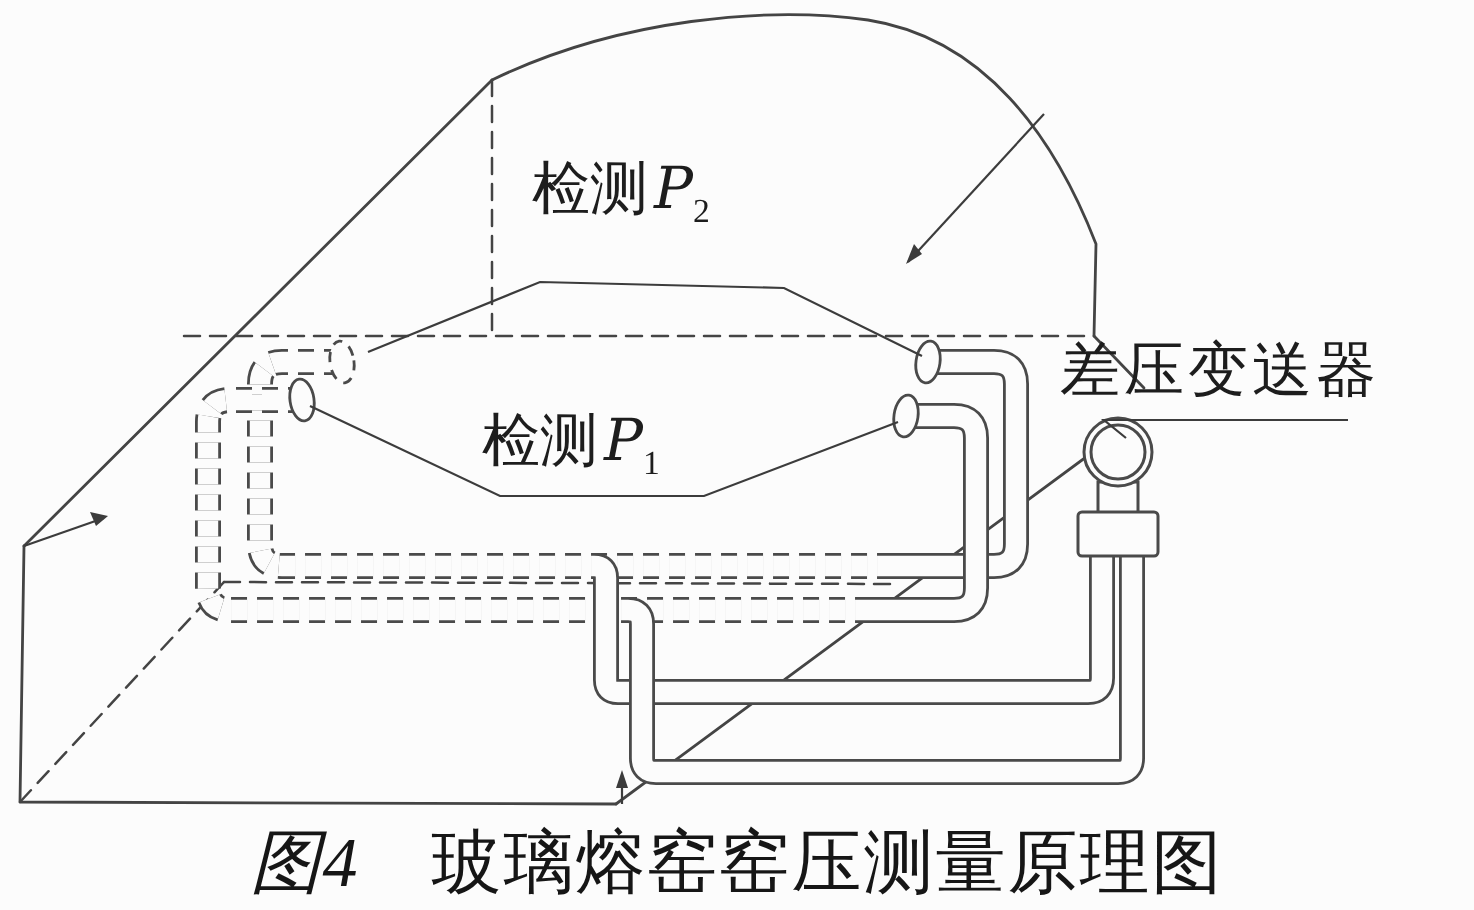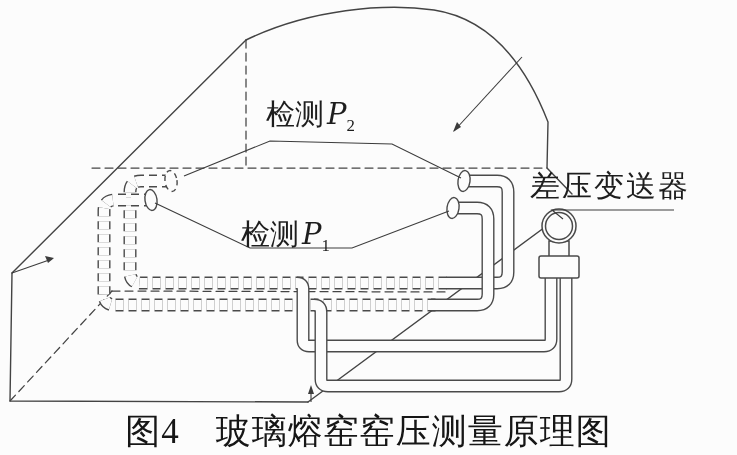--- a/index.html
+++ b/index.html
@@ -19,25 +19,25 @@
   .cap{fill:#fcfcfc;stroke:#4a4a4a;stroke-width:1.4;}
   .capd{stroke-dasharray:5 4;}
   .device{fill:#fcfcfc;stroke:#4a4a4a;stroke-width:1.5;}
   .ah{fill:#3c3c3c;stroke:none;}
   
   .lbl{position:absolute;color:#1d1d1d;white-space:nowrap;line-height:1;}
   .det{font-size:29px;}
   .math{font-style:italic;font-family:"DejaVu Serif","Liberation Serif",serif;padding-left:3px;}
   .det sub{font-size:0.58em;line-height:0;}
   #transmitter-label{left:530px;top:171px;font-size:30px;letter-spacing:2px;}
-  #p2-label{left:266px;top:100px;}
-  #p1-label{left:241px;top:220px;}
+  #p2-label{left:266px;top:80px;}
+  #p1-label{left:241px;top:206px;}
   #caption{position:absolute;left:0;top:408px;width:100%;text-align:center;
            font-size:35px;color:#161616;letter-spacing:1px;}
-  #caption .num{margin-right:36px;}
+  #caption .num{margin-right:36px;font-style:italic;}
 </style>
 </head>
 <body>
 
 <svg width="737" height="455" viewBox="0 0 737 455">
 
   <g>
     <path class="edge hid" d="M 246,40 L 246,168"></path>
     <path class="edge hid" d="M 92,168 L 547,168"></path>
     <path class="edge hid" d="M 10,401 L 112,291"></path>

